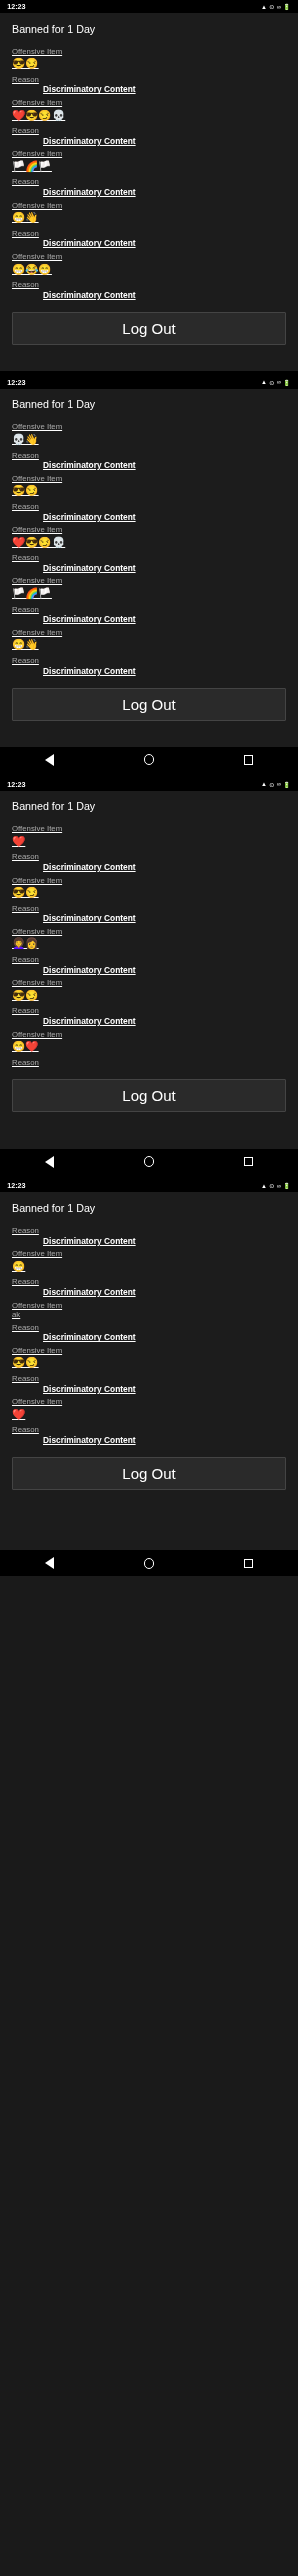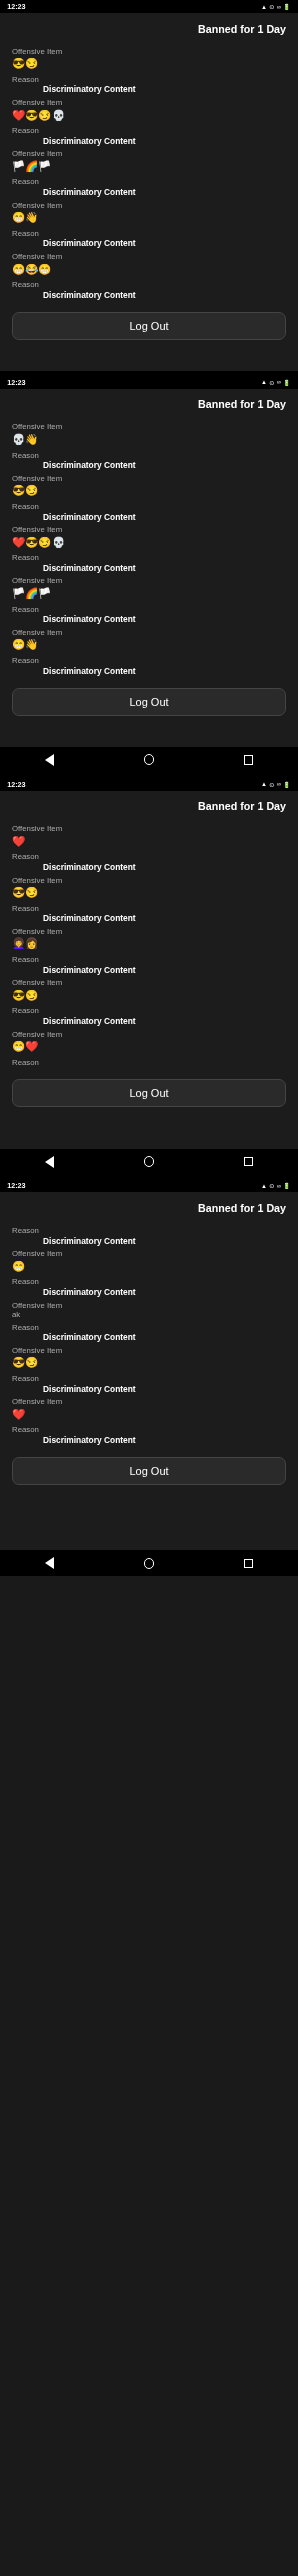--- a/index.html
+++ b/index.html
@@ -60,30 +60,31 @@
       border: 1.2px solid #ffffff;
     }
 
     .content-screen {
       background: #1c1c1c;
       padding: 9.6px 12px 12px;
       min-height: 358px;
     }
 
     .screen-title {
-      text-align: right;
+      text-align: left;
       font-size: 10.7px;
-      font-weight: bold;
+      font-weight: normal;
       color: #fff;
       margin-bottom: 9.6px;
       padding-bottom: 2.4px;
     }
 
     .item-group {
       margin-bottom: 3.6px;
+      text-decoration: underline;
     }
 
     .label {
       font-size: 7.8px;
       color: #aaa;
       margin-bottom: 0.6px;
     }
 
     .value {
       font-size: 8.4px;
@@ -100,23 +101,23 @@
       line-height: 1.4;
     }
 
     .logout-btn {
       display: block;
       width: 100%;
       margin-top: 12px;
       padding: 7.2px;
       background: #2a2a2a;
       border: 0.6px solid #444;
-      border-radius: 7px;
+      border-radius: 1px;
       color: #fff;
-      font-size: 11px;
+      font-size: 15px;
       text-align: center;
       cursor: pointer;
     }
 
     .section-divider {
       height: 4.8px;
       background: #000;
     }
   </style>
 </head>

